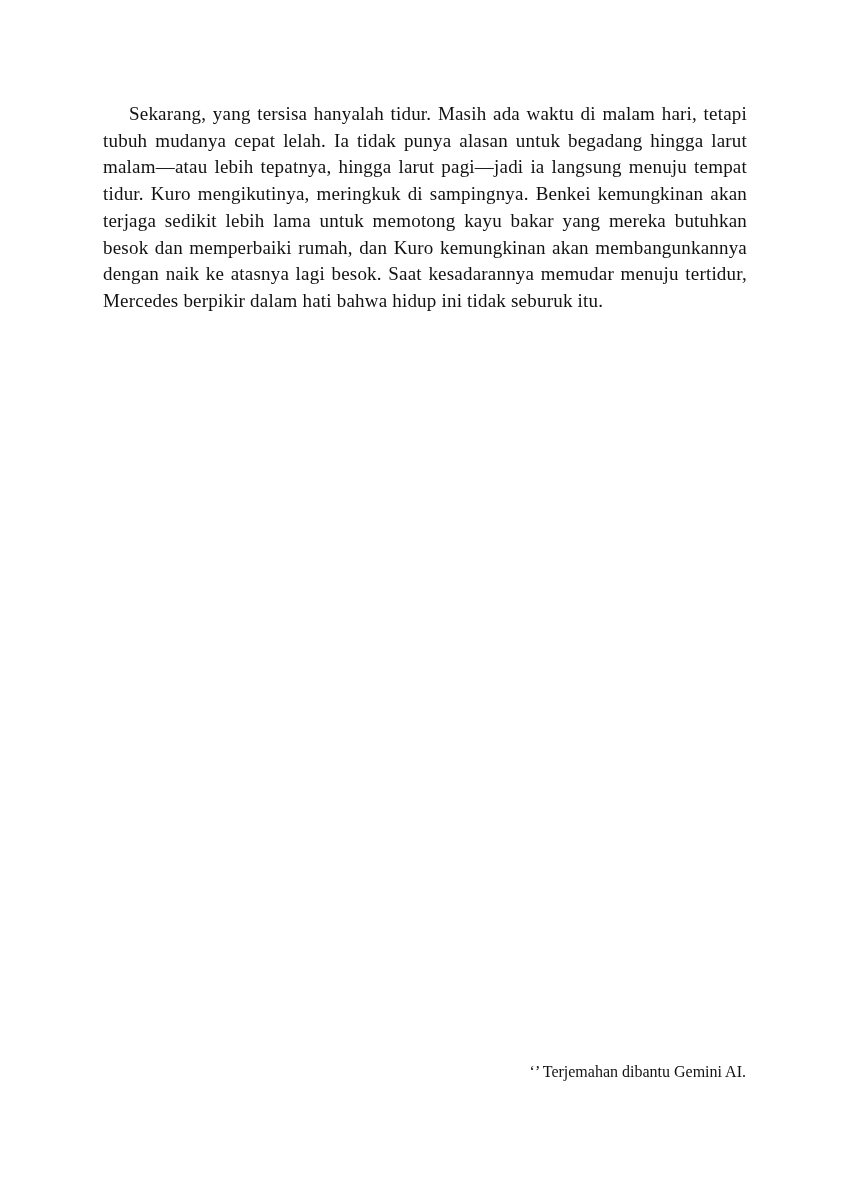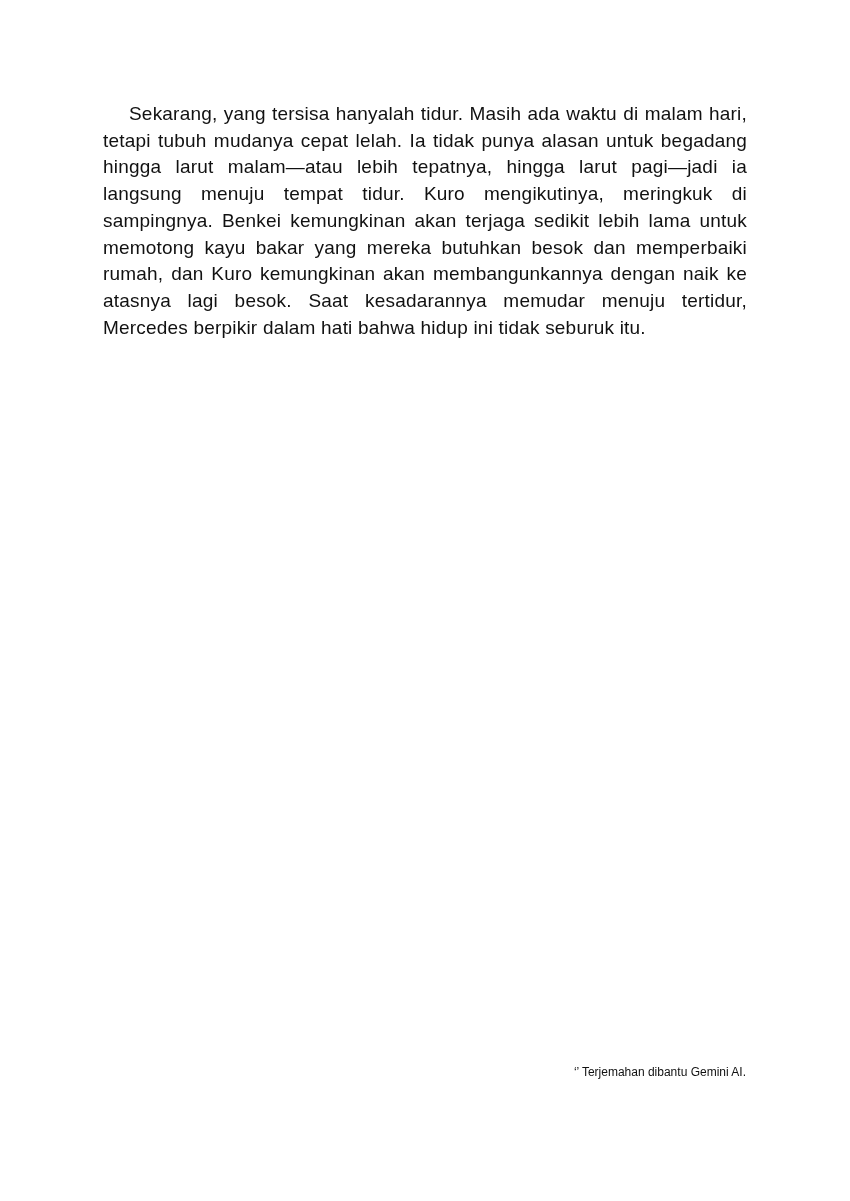--- a/index.html
+++ b/index.html
@@ -1,15 +1,15 @@
 <!DOCTYPE html>
 <html><head>
 <meta charset="utf-8">
 <style>
-  * { margin: 0; padding: 0; box-sizing: border-box; }
+  * { margin: 0; padding: 0; box-sizing: border-box; font-family: Liberation Serif, serif; }
   html, body {
     width: 850px;
     background: #ffffff;
     font-family: "Liberation Sans", "DejaVu Sans", sans-serif;
   }
   .page {
     position: relative;
     width: 850px;
     height: 1201px;
     background: #ffffff;
@@ -24,21 +24,21 @@
     line-height: 26.7px;
     color: #111111;
     text-align: justify;
     text-indent: 26px;
     letter-spacing: 0.2px;
   }
   .footnote {
     position: absolute;
     right: 104px;
     top: 1061px;
-    font-size: 12px;
+    font-size: 16px;
     line-height: 22px;
     color: #111111;
     text-align: right;
     white-space: nowrap;
   }
 </style>
 </head>
 <body>
 
 <div class="page">

